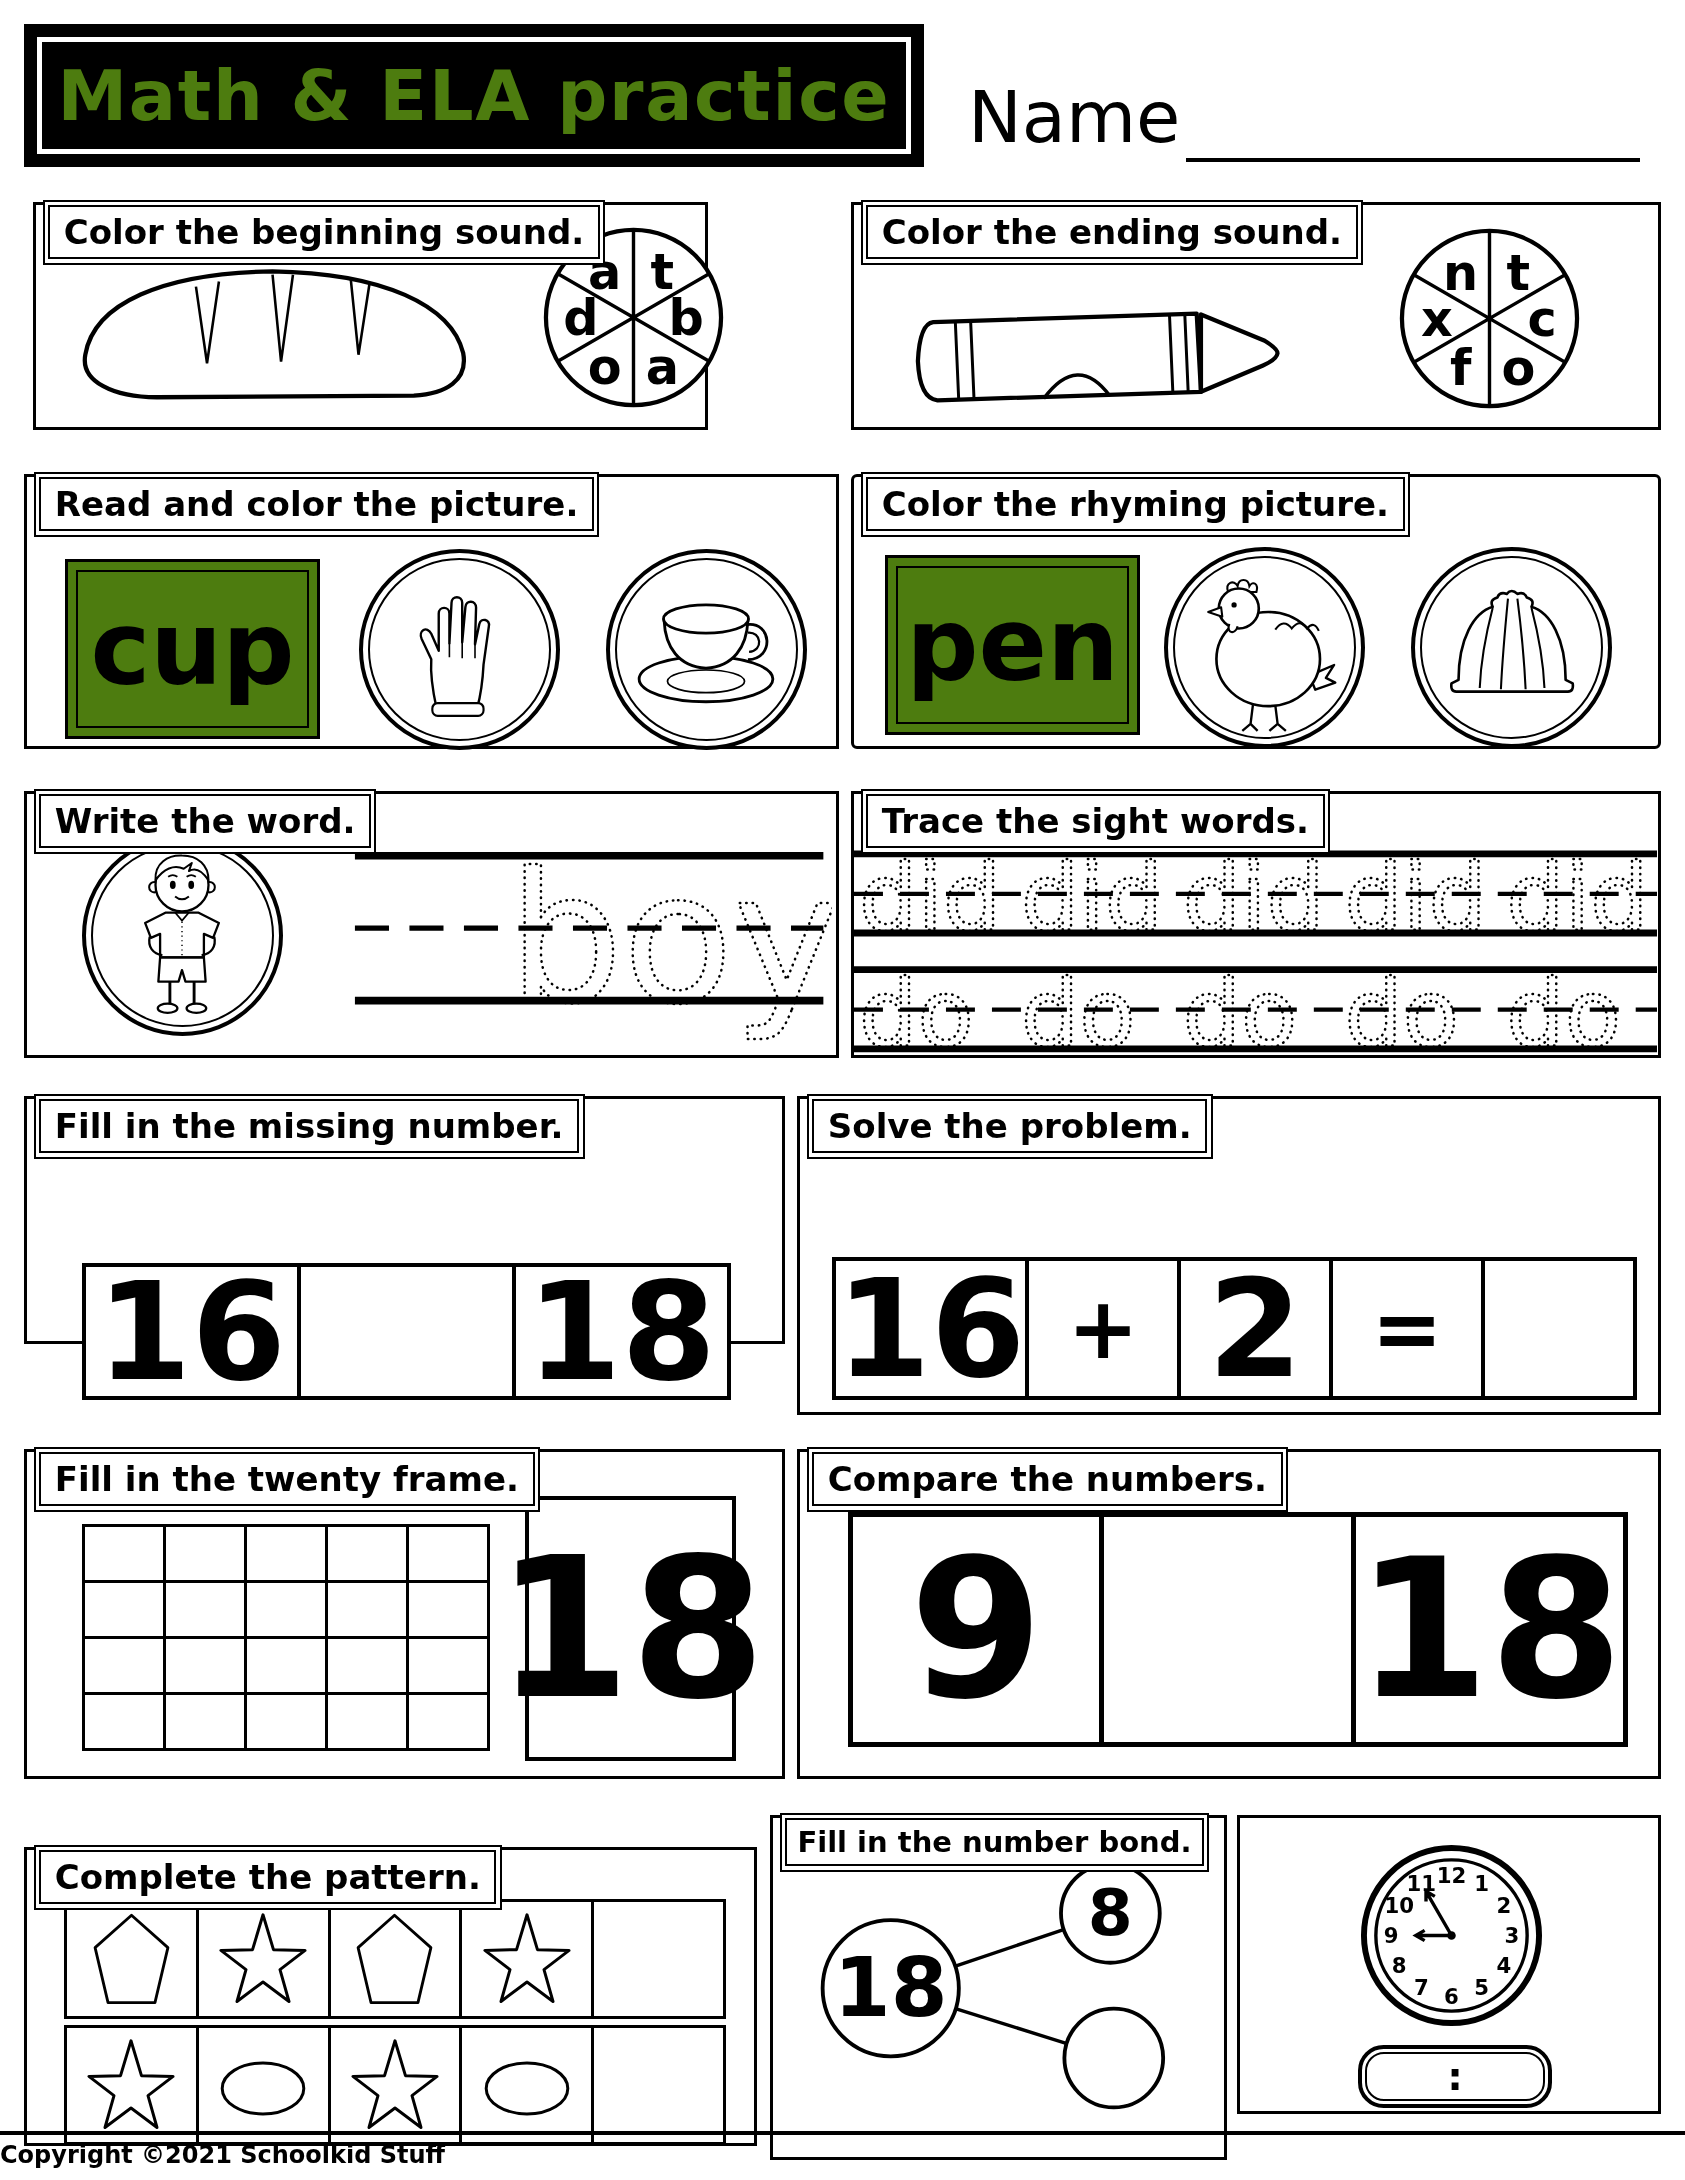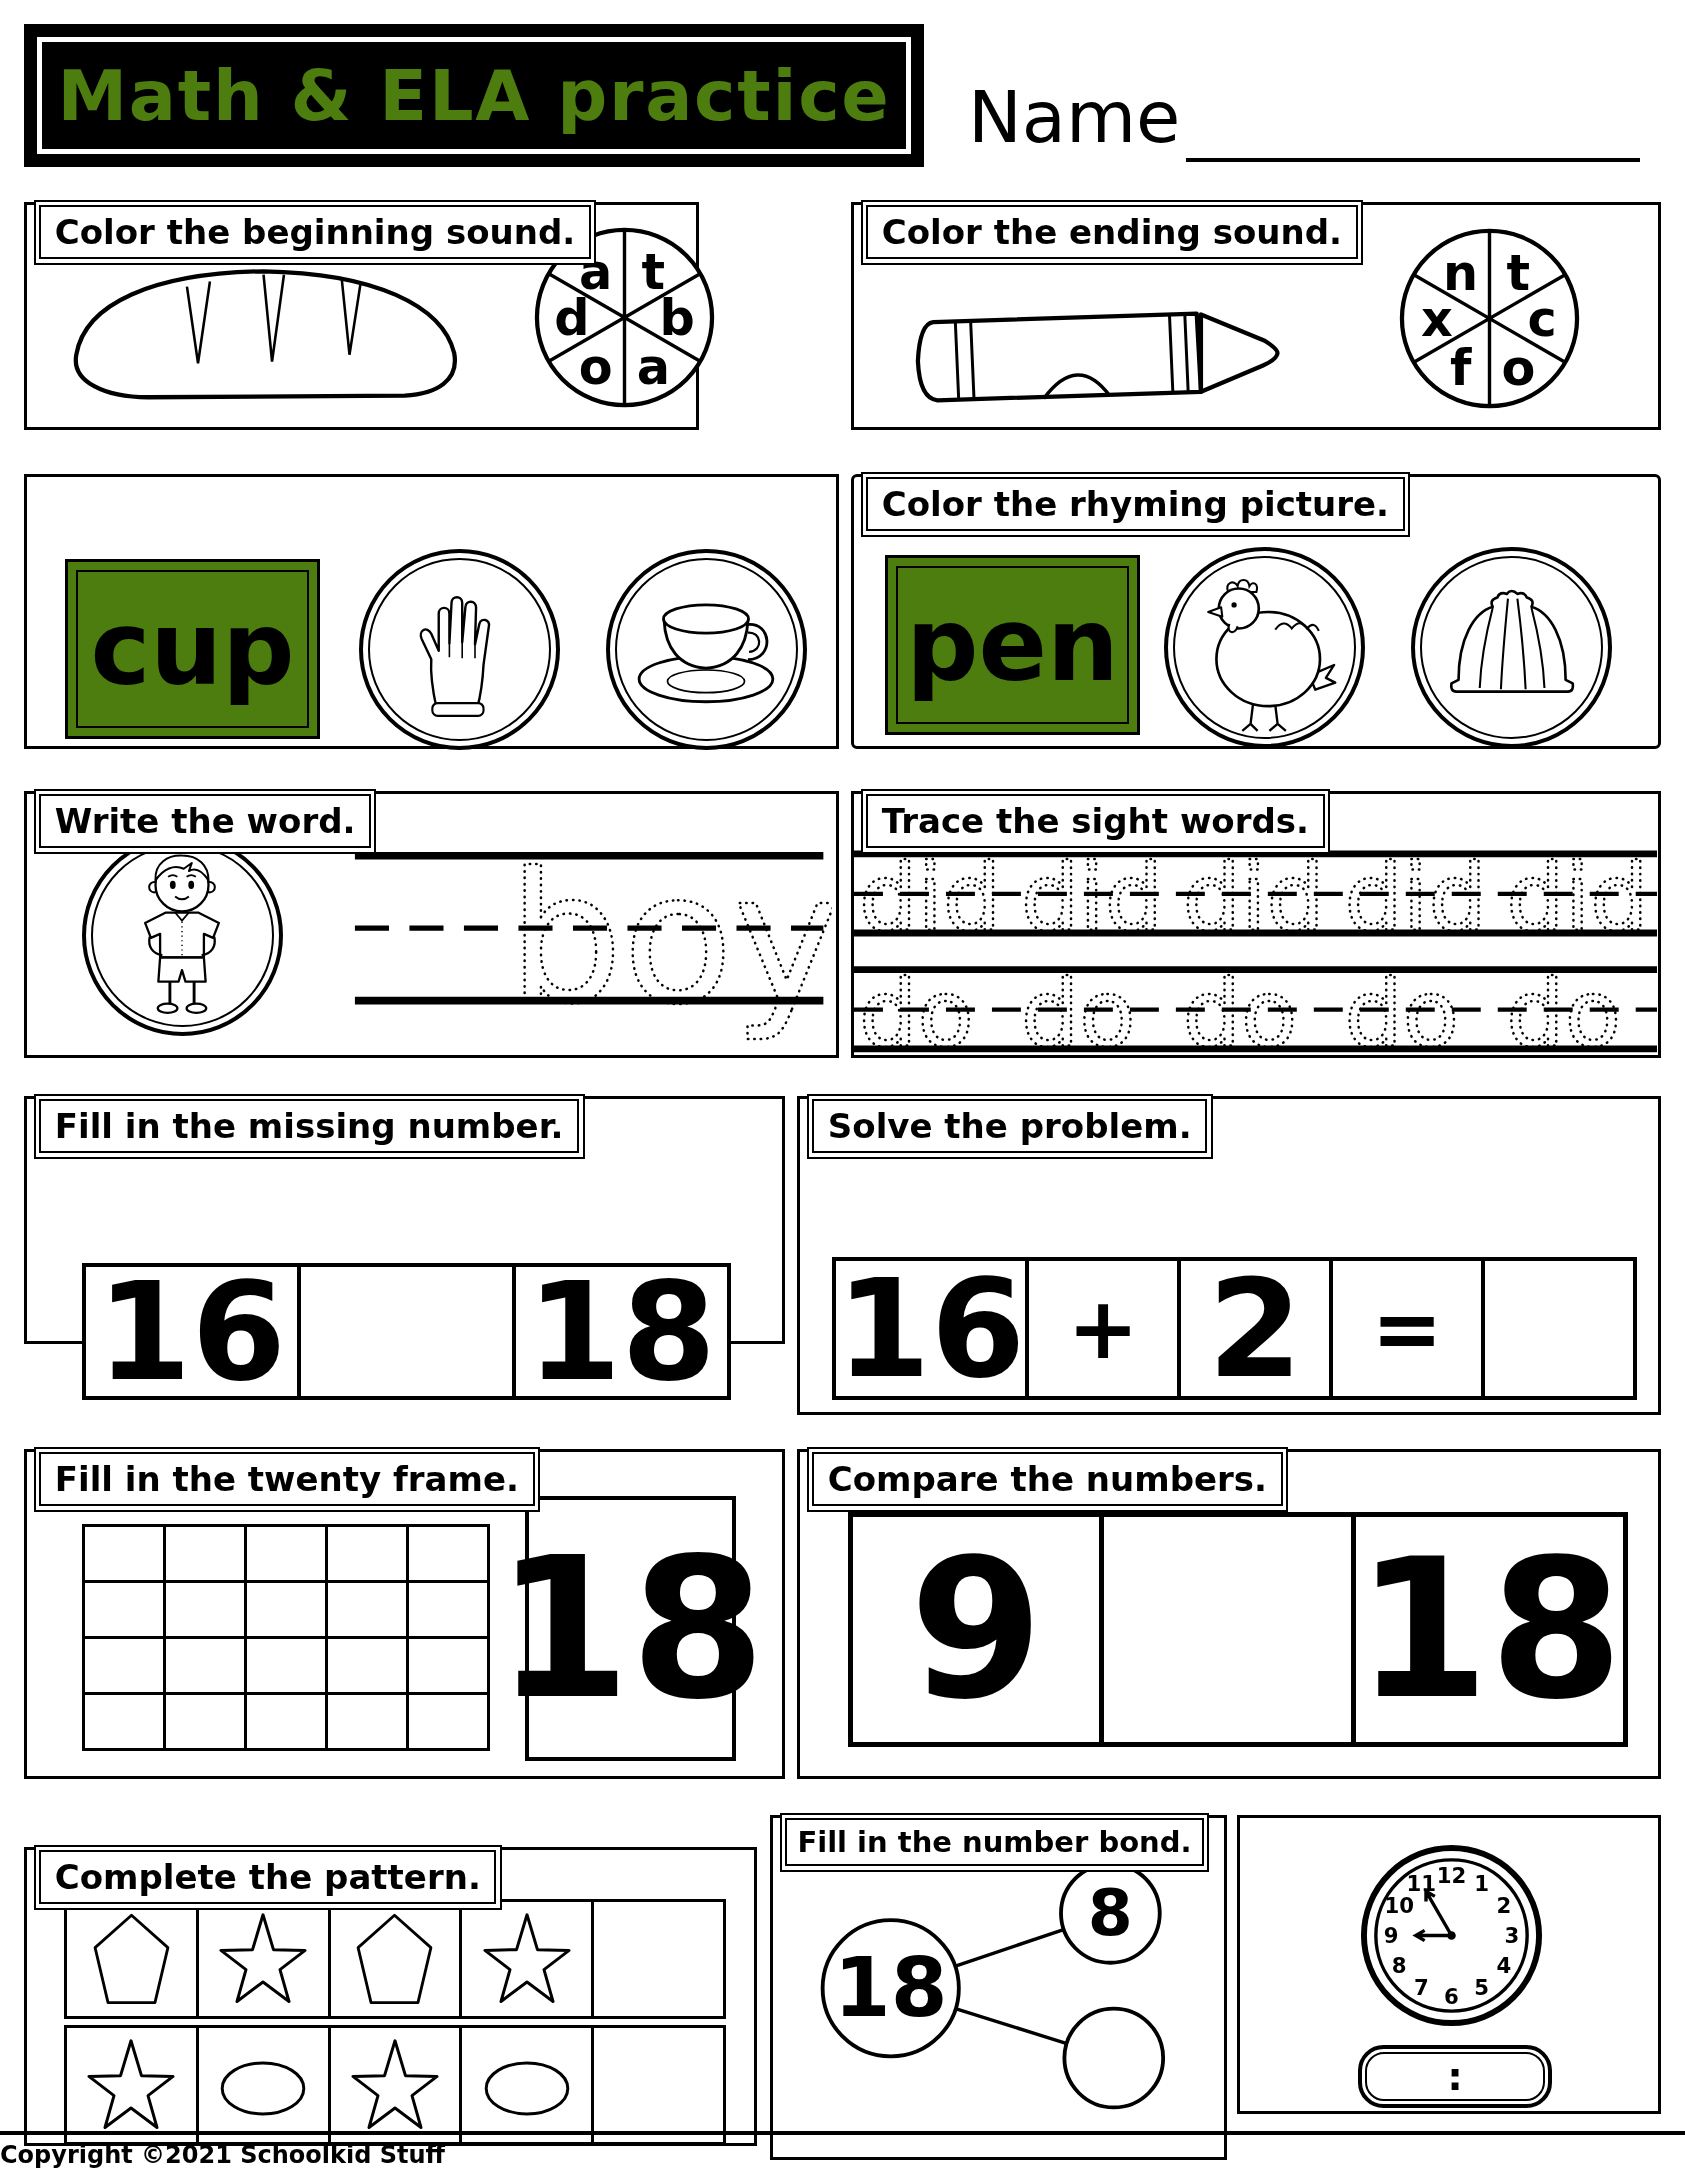--- a/index.html
+++ b/index.html
@@ -60,21 +60,21 @@
 <div id="page">
 
   <div id="banner">
     <div id="banner-in">
       <span>Math &amp; ELA practice</span>
     </div>
   </div>
   <div id="name-label">Name</div>
   <div id="name-line"></div>
 
-  <div class="sec" style="left:24px;top:202px;width:675px;height:228px;">
+  <div class="sec" style="left:33px;top:202px;width:675px;height:228px;">
     <div class="lbl">
       <div class="lbl-in">Color the beginning sound.</div>
     </div>
     <svg style="position:absolute;left:34px;top:49px;" width="417" height="158" viewBox="0 0 490 185">
       <path d="M18,118 C28,58 108,22 238,20 C368,22 448,60 462,116 C468,148 442,164 404,166 L102,168 C52,168 12,150 18,118 Z" fill="#fff" stroke="#000" stroke-width="5"></path>
       <path d="M148,38 L161,128 L175,32" fill="none" stroke="#000" stroke-width="3"></path>
       <path d="M238,24 L248,126 L262,24" fill="none" stroke="#000" stroke-width="3"></path>
       <path d="M330,30 L339,118 L352,34" fill="none" stroke="#000" stroke-width="3"></path>
     </svg>
     <svg style="position:absolute;left:504px;top:19px;" width="187" height="187" viewBox="-110 -110 220 220">
@@ -109,20 +109,23 @@
         <text x="34" y="-34">t</text>
         <text x="-62" y="20">x</text>
         <text x="62" y="20">c</text>
         <text x="-34" y="78">f</text>
         <text x="34" y="78">o</text>
       </g>
     </svg>
   </div>
 
   <div class="sec" style="left:24px;top:474px;width:815px;height:275px;">
+    <div class="lbl">
+      <div class="lbl-in">Read and color the picture.</div>
+    </div>
     <div class="wordcard" style="left:38px;top:82px;width:249px;height:174px;">
       <div class="in">cup</div>
     </div>
     <div class="ring" style="left:332px;top:72px;width:193px;height:193px;">
       <div class="rim"></div>
       <svg style="left:32px;top:-5.1px;" width="128" height="196" viewBox="0 0 240 270">
         <path d="M78,252 C70,216 66,190 68,160 L50,122 C43,106 60,96 68,112 L82,144 L82,74 C82,60 102,60 102,74 L102,130 L106,54 C106,40 126,40 126,54 L126,128 L132,62 C133,48 152,49 152,63 L150,132 L158,94 C161,81 179,85 176,98 L166,170 C164,210 160,230 154,252 Z" fill="#fff" stroke="#000" stroke-width="4.5" stroke-linejoin="round"></path>
         <path d="M102,130 L102,156 M126,128 L126,158 M150,132 L150,158" stroke="#000" stroke-width="3" fill="none"></path>
         <rect x="70" y="242" width="96" height="24" rx="10" fill="#fff" stroke="#000" stroke-width="4"></rect>
       </svg>

